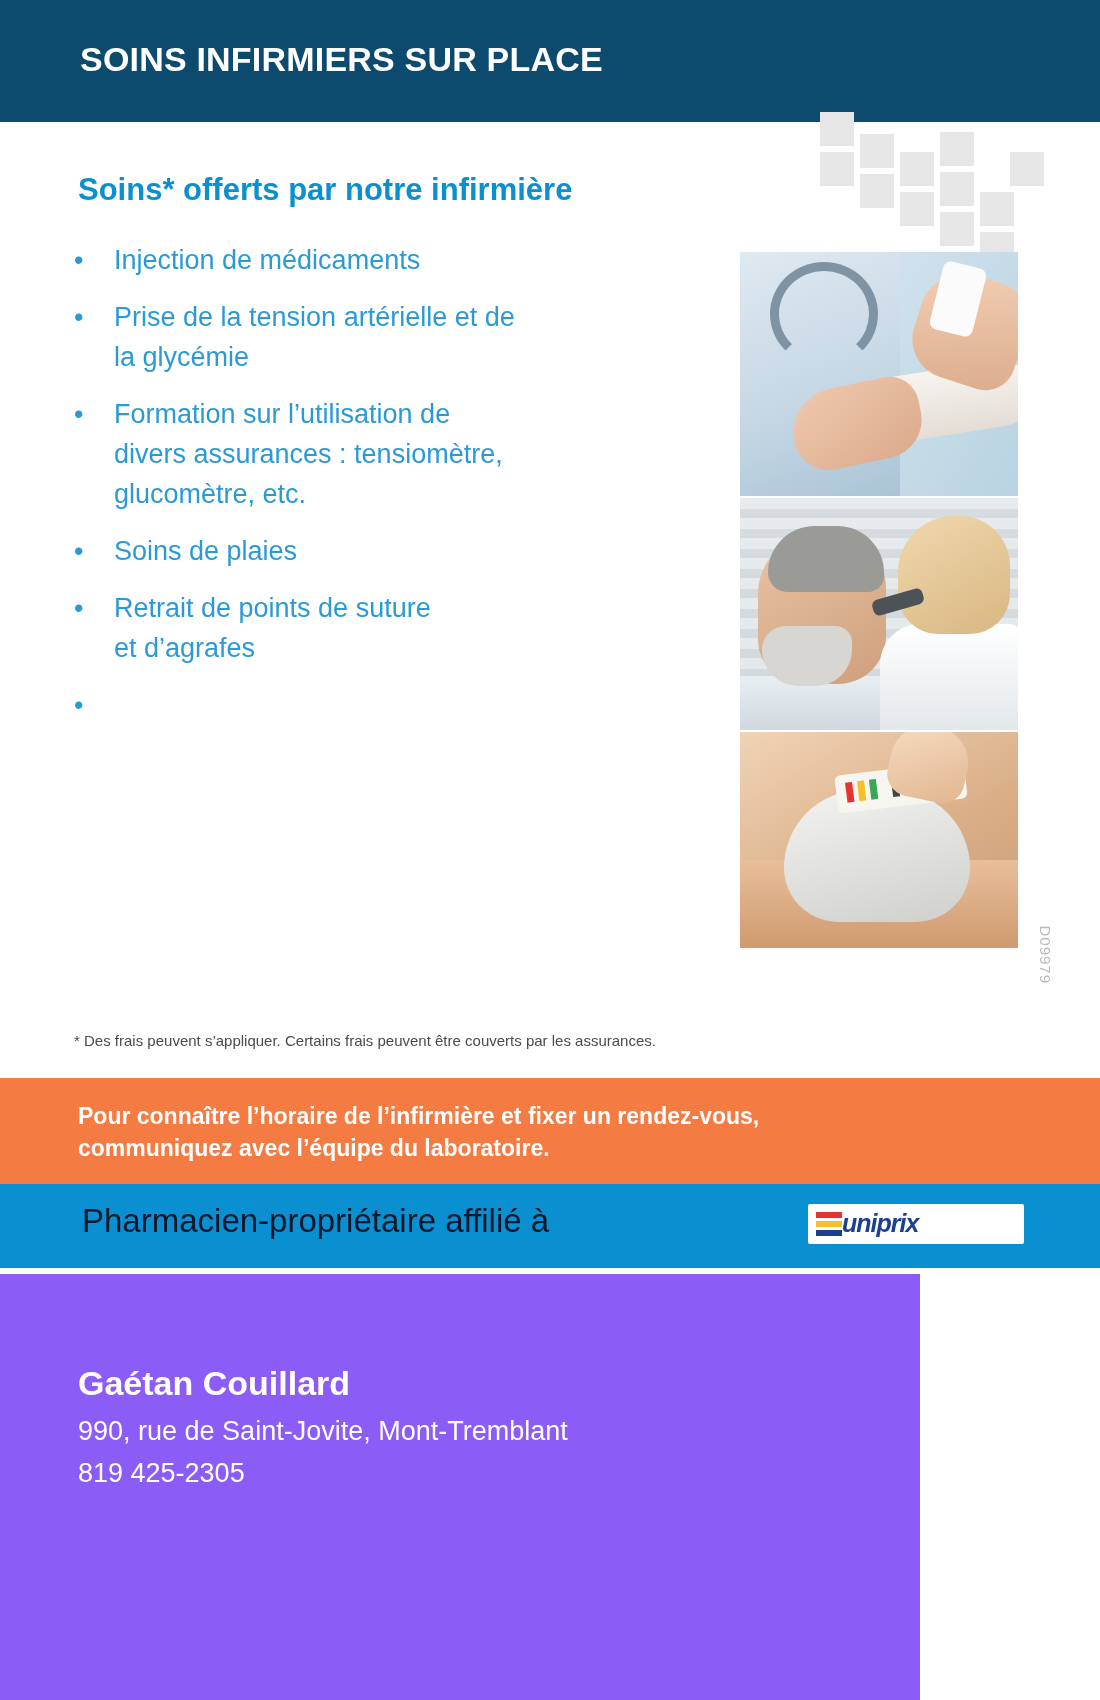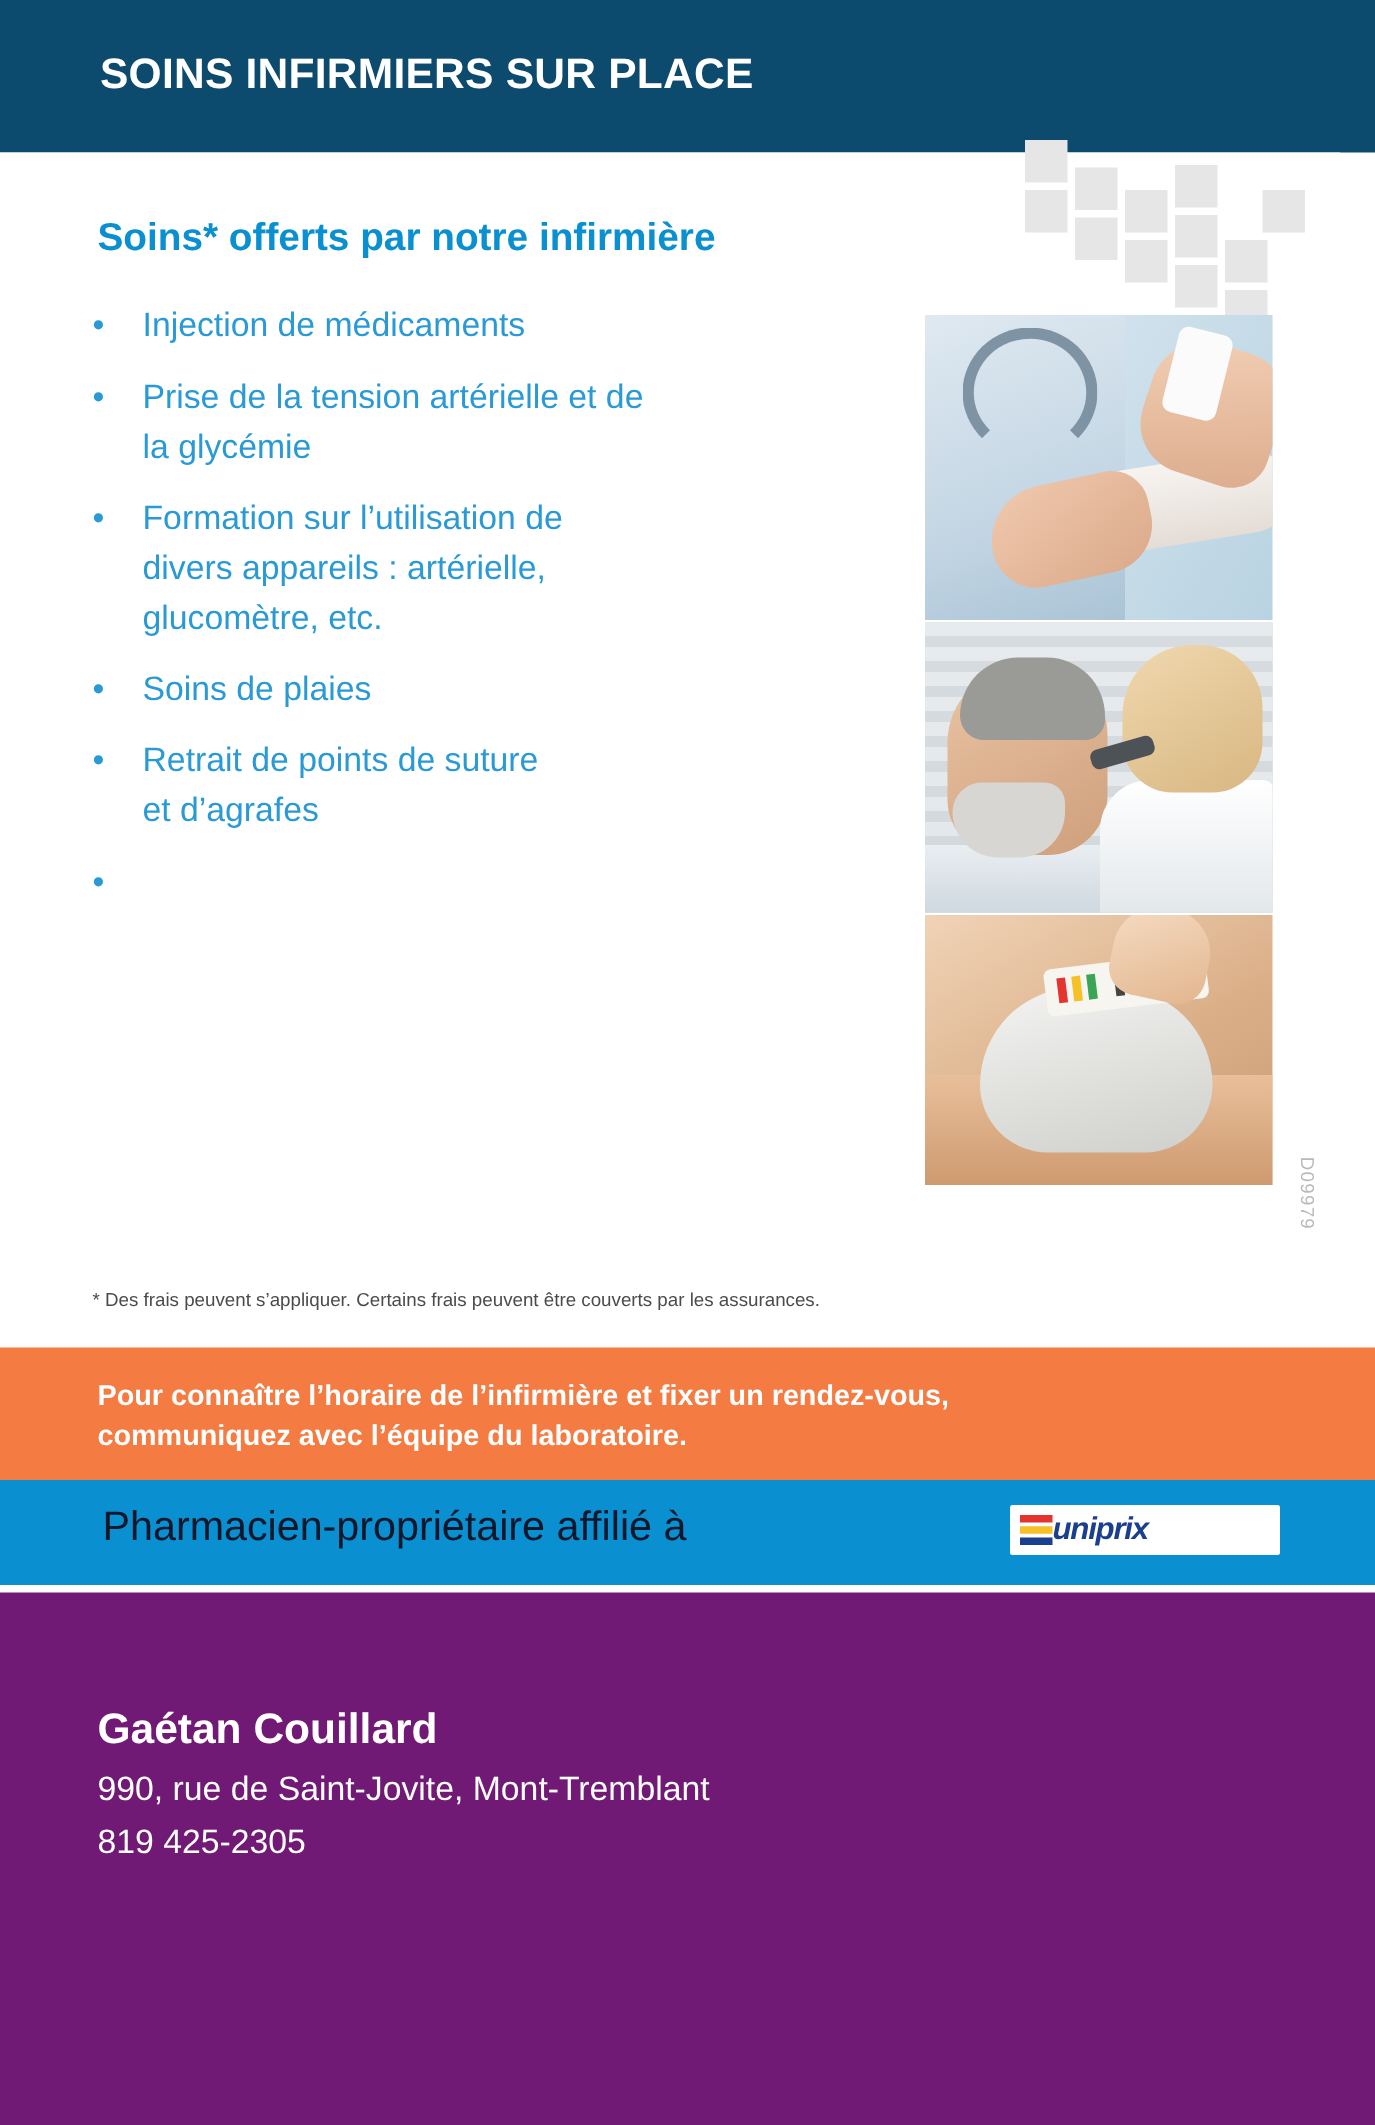--- a/index.html
+++ b/index.html
@@ -321,23 +321,23 @@
     width: 1100px;
     height: 6px;
     background: #ffffff;
   }
 
   
   .bottom-band {
     position: absolute;
     left: 0;
     top: 1274px;
-    width: 1100px;
+    width: 920px;
     height: 426px;
-    background: #701a75;
+    background: #8b5cf6;
   }
   .pharmacist-name {
     position: absolute;
     left: 78px;
     top: 90px;
     color: #ffffff;
     font-size: 34px;
     font-weight: bold;
   }
   .pharmacist-address {
@@ -389,21 +389,21 @@
         <span class="bullet-text">Injection de médicaments</span>
       </div>
       <div class="bullet-item">
         <span class="bullet-dot">•</span>
         <span class="bullet-text">Prise de la tension artérielle et de
 la glycémie</span>
       </div>
       <div class="bullet-item">
         <span class="bullet-dot">•</span>
         <span class="bullet-text">Formation sur l’utilisation de
-divers appareils : artérielle,
+divers assurances : tensiomètre,
 glucomètre, etc.</span>
       </div>
       <div class="bullet-item">
         <span class="bullet-dot">•</span>
         <span class="bullet-text"> Soins de plaies</span>
       </div>
       <div class="bullet-item">
         <span class="bullet-dot">•</span>
         <span class="bullet-text">Retrait de points de suture
 et d’agrafes</span>

